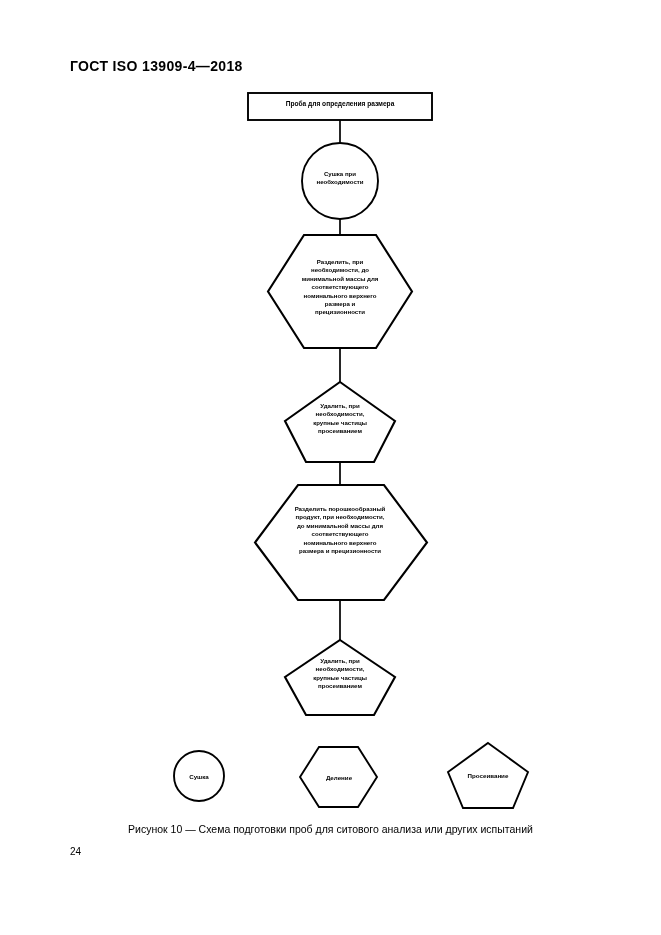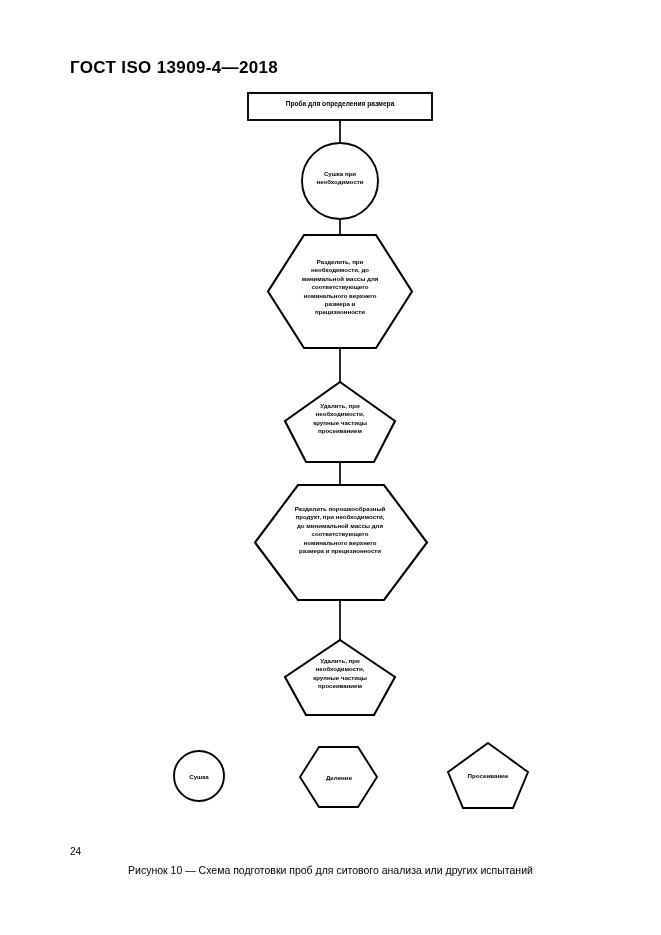--- a/index.html
+++ b/index.html
@@ -19,39 +19,38 @@
     position: absolute;
     left: 0; top: 0;
     width: 661px;
     height: 935px;
     background: #ffffff;
   }
   #doc-header {
     position: absolute;
     left: 70px;
     top: 58px;
-    font-size: 17px;
+    font-size: 14px;
     font-weight: bold;
     letter-spacing: 0.35px;
     white-space: nowrap;
   }
   #page-number {
     position: absolute;
     left: 70px;
     top: 846px;
     font-size: 10px;
   }
   #figure-caption {
     position: absolute;
     left: 0px;
     top: 823px;
     width: 661px;
     text-align: center;
     font-size: 10.5px;
-    margin-top: 41px;
   }
   #flowchart {
     position: absolute;
     left: 0;
     top: 0;
     width: 661px;
     height: 935px;
   }
   .shape-label {
     position: absolute;

